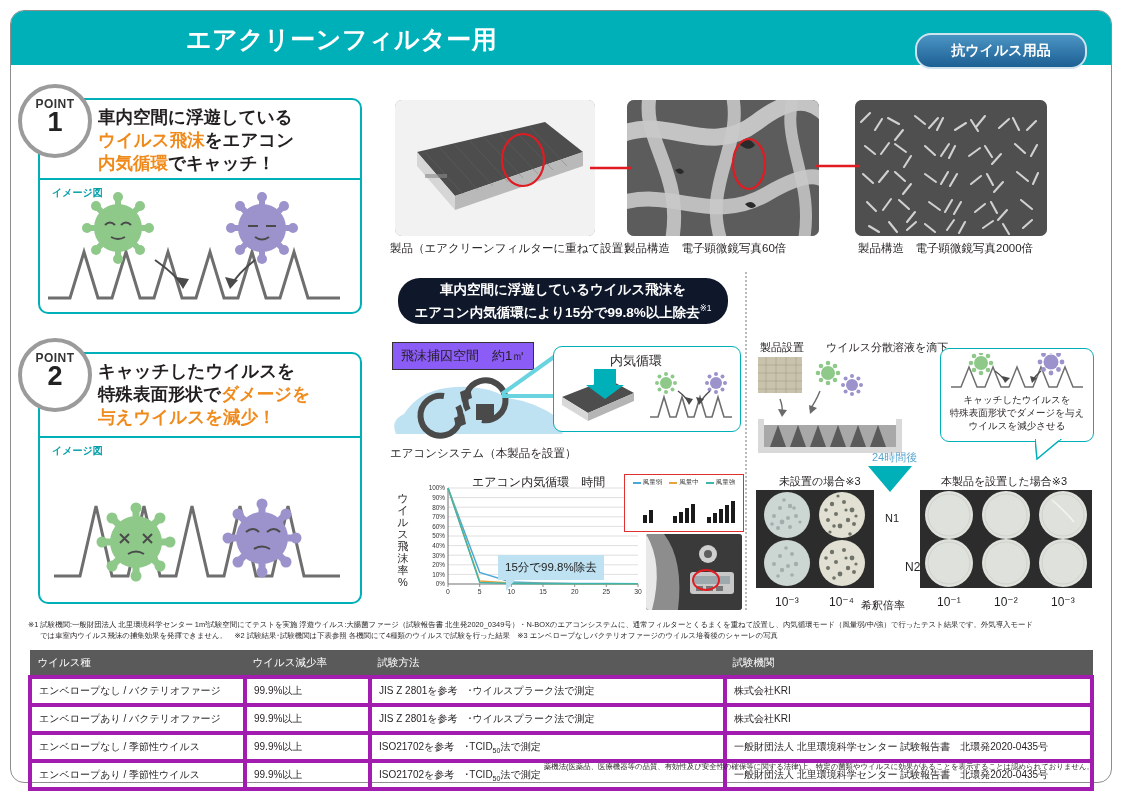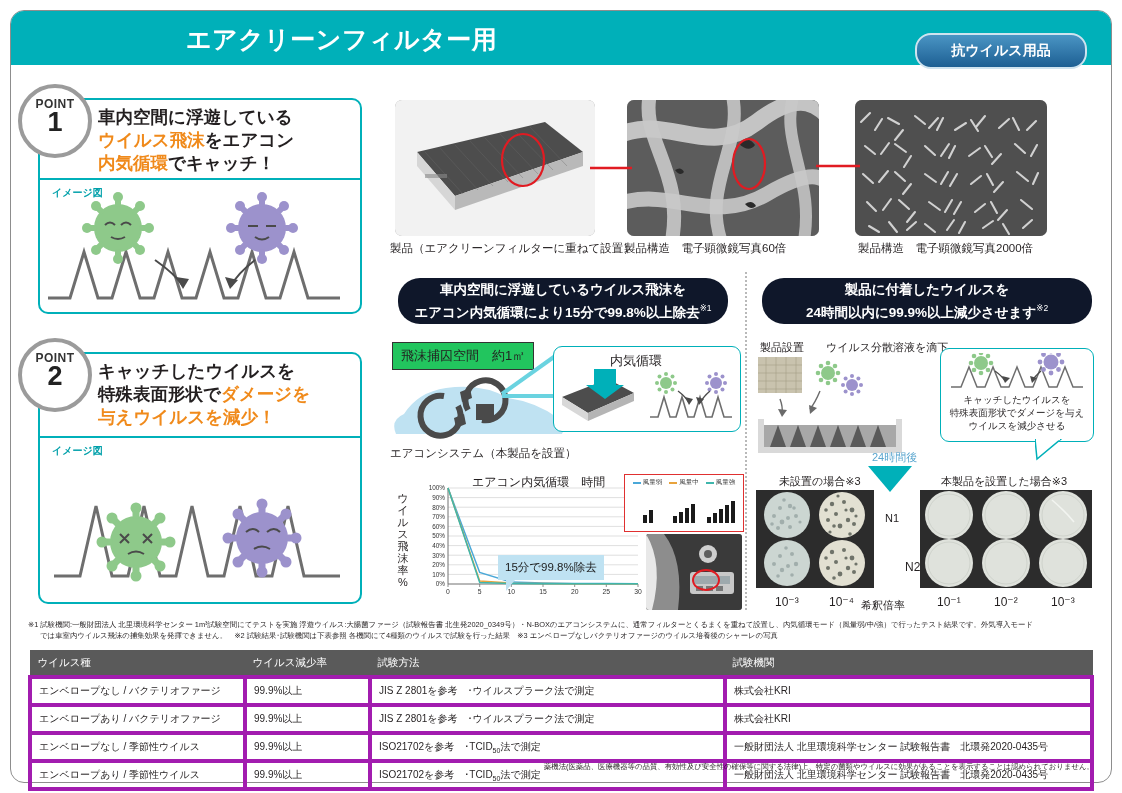--- a/index.html
+++ b/index.html
@@ -37,21 +37,21 @@
 
   
   .banner{position:absolute;background:#0f172a;border-radius:22px;color:#fff;
           display:flex;flex-direction:column;align-items:center;justify-content:center;
           font-size:13.5px;font-weight:bold;line-height:19px;text-align:center;}
   .banner .sup{font-size:8.5px;vertical-align:super;font-weight:normal;}
 
   .vdiv{position:absolute;left:745px;top:272px;width:0;height:338px;border-left:2px dotted #b9b9b9;}
 
   
-  .boxlbl{position:absolute;border:1.5px solid #333;background:#22c55e;font-size:13px;
+  .boxlbl{position:absolute;border:1.5px solid #333;background:#8b5cf6;font-size:13px;
           padding:4px 8px;white-space:nowrap;}
   .smalltxt{position:absolute;font-size:11.5px;color:#231f20;white-space:nowrap;}
   .callout{position:absolute;border:1.5px solid #00b0b9;border-radius:9px;background:#fff;}
 
   
   .chart-title{position:absolute;font-size:12px;white-space:nowrap;}
   .yaxis-label{position:absolute;font-size:11px;line-height:12px;width:14px;text-align:center;}
   .legendbox{position:absolute;border:1.5px solid #e03030;background:#fff;}
   .legend-row{display:flex;gap:7px;align-items:center;justify-content:center;padding-top:3px;}
   .legend-item{display:flex;align-items:center;gap:2px;font-size:6.5px;color:#333;}
@@ -355,24 +355,20 @@
     <line x1="0" y1="8" x2="42" y2="8" stroke="#e11b22" stroke-width="2.4"></line>
   </svg>
   <svg style="position:absolute;left:816px;top:158px;" width="44" height="16">
     <line x1="0" y1="8" x2="44" y2="8" stroke="#e11b22" stroke-width="2.4"></line>
   </svg>
 
   <div class="banner" style="left:398px;top:278px;width:330px;height:46px;">
     <div>車内空間に浮遊しているウイルス飛沫を</div>
     <div><span>エアコン内気循環により15分で99.8%以上除去</span><span class="sup">※1</span></div>
   </div>
-  <div class="banner" style="left:762px;top:278px;width:330px;height:46px;">
-    <div>製品に付着したウイルスを</div>
-    <div><span>24時間以内に99.9%以上減少させます</span><span class="sup">※2</span></div>
-  </div>
 
   <div class="vdiv"></div>
 
   <div class="boxlbl" style="left:392px;top:342px;">飛沫捕囚空間　約1㎥</div>
 
   <svg style="position:absolute;left:388px;top:372px;" width="180" height="76" viewBox="0 0 180 76">
     <path d="M8 62 q-6 -14 8 -20 q14 -22 42 -26 q36 -5 62 10 q28 4 50 20 q10 6 4 16 z" fill="#bfe2f2"></path>
     <g stroke="#4a4a4a" stroke-width="6" fill="none">
       <path d="M56 24 a20 20 0 1 0 14 10"></path>
       <path d="M94 48 a20 20 0 1 0 -14 -10"></path>

